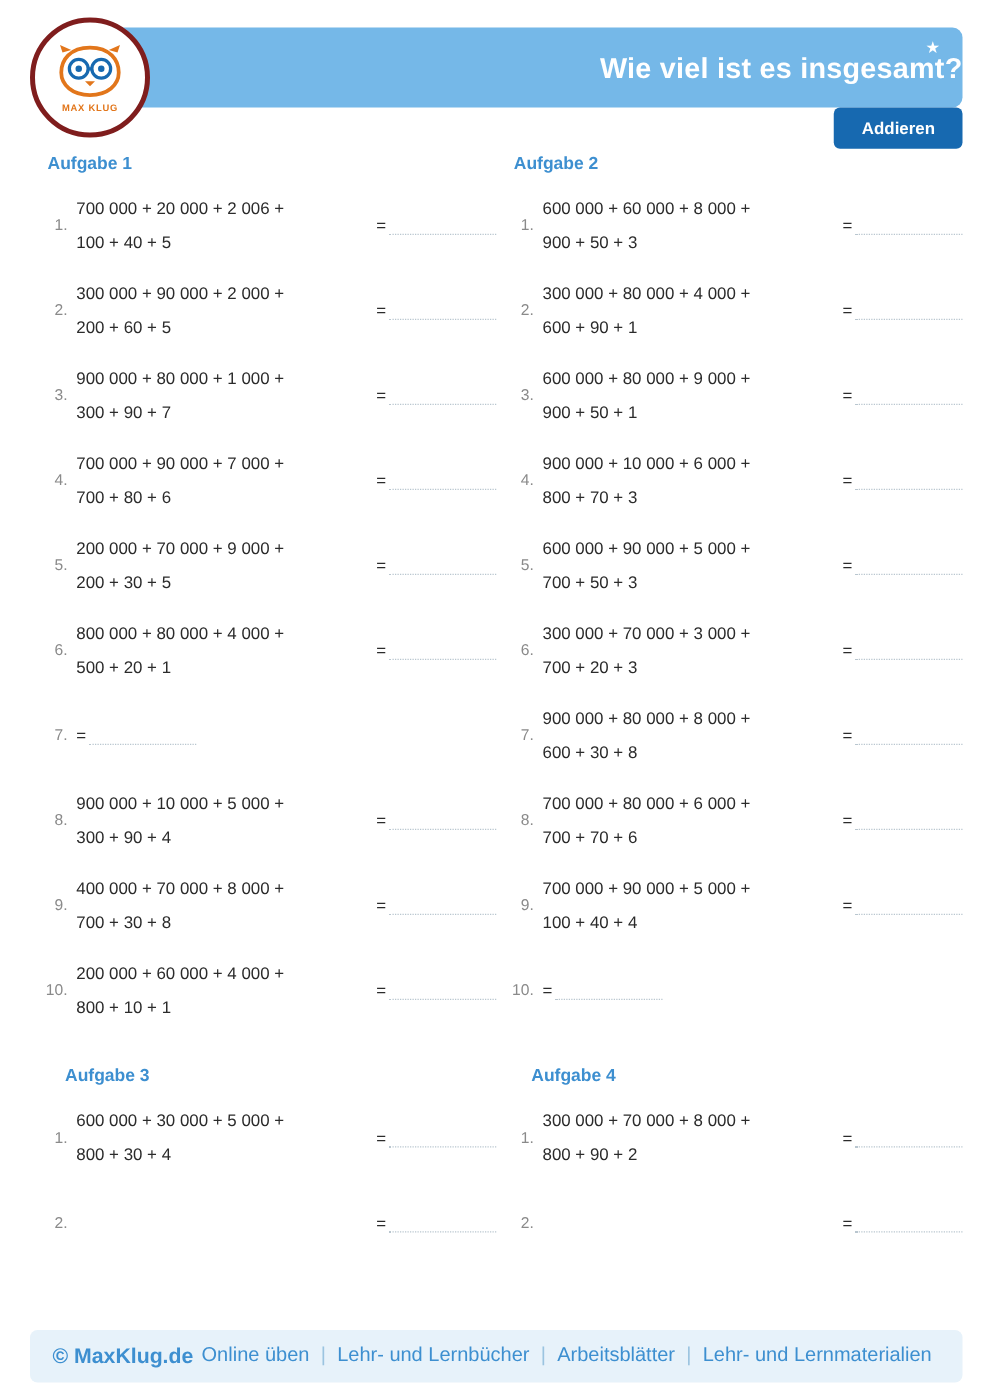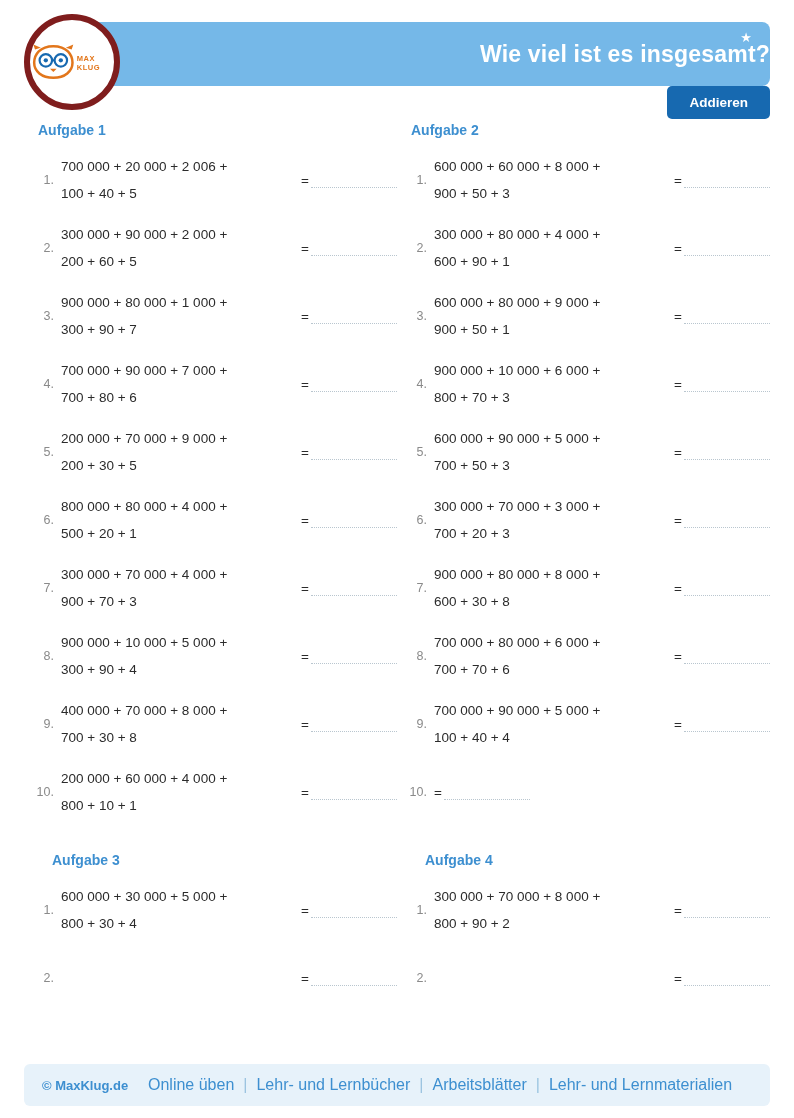--- a/index.html
+++ b/index.html
@@ -50,23 +50,24 @@
     line-height: 1;
   }
   .logo {
     position: absolute;
     left: 0;
     top: 0;
     width: 96px;
     height: 96px;
     border-radius: 50%;
     background: #ffffff;
-    border: 6px solid #7f1d1d;
+    border: 4px solid #7f1d1d;
     box-sizing: border-box;
     display: flex;
+    flex-direction: column;
     align-items: center;
     justify-content: center;
   }
   .logo svg { display: block; }
   .logo-text {
     font-size: 7.5px;
     font-weight: bold;
     color: #e2761b;
     letter-spacing: 0.6px;
     margin-top: 2px;
@@ -153,21 +154,21 @@
     height: 42px;
     background: #e7f2fa;
     border-radius: 6px;
     display: flex;
     align-items: center;
     padding: 0 18px;
     box-sizing: border-box;
   }
   .footer-copy {
     color: #3d8fd0;
-    font-size: 13px;
+    font-size: 17px;
     font-weight: bold;
     flex: none;
   }
   .footer-links {
     flex: 1;
     display: flex;
     align-items: center;
     justify-content: center;
     gap: 9px;
     font-size: 16px;
@@ -280,24 +281,20 @@
           <span class="line2">500 + 20 + 1</span>
         </div>
         <div class="task-answer">
           <span class="eq">=</span>
           <span class="answer-line"></span>
         </div>
       </div>
 
       <div class="task">
         <div class="task-num">7.</div>
-        <div class="task-expr">
-          <span>300 000 + 70 000 + 4 000 +</span>
-          <span class="line2">900 + 70 + 3</span>
-        </div>
         <div class="task-answer">
           <span class="eq">=</span>
           <span class="answer-line"></span>
         </div>
       </div>
 
       <div class="task">
         <div class="task-num">8.</div>
         <div class="task-expr">
           <span>900 000 + 10 000 + 5 000 +</span>

